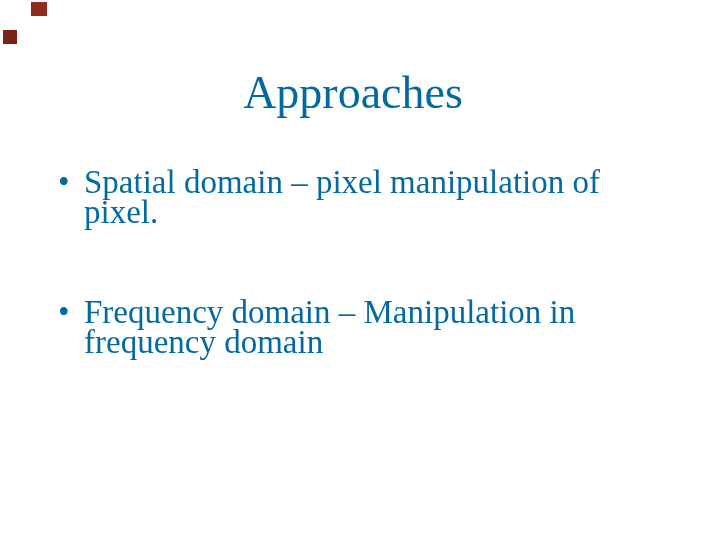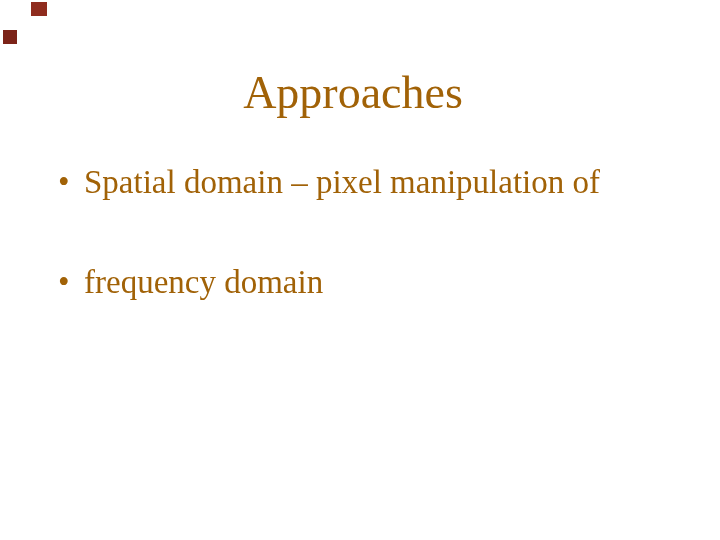--- a/index.html
+++ b/index.html
@@ -7,21 +7,21 @@
     padding: 0;
     background: #ffffff;
   }
   .slide {
     position: relative;
     width: 720px;
     height: 540px;
     background: #ffffff;
     overflow: hidden;
     font-family: "Liberation Serif", "DejaVu Serif", serif;
-    color: #a16207;
+    color: #0369a1;
   }
   .deco-square {
     position: absolute;
   }
   .deco-square.top {
     left: 31px;
     top: 2px;
     width: 16px;
     height: 14px;
   }
@@ -76,21 +76,23 @@
 
   <div class="deco-square left" style="background: rgb(124, 35, 24);"></div>
 
   <div class="slide-title">Approaches</div>
 
   <div class="bullet-list">
 
     <div class="bullet-item">
       <span class="bullet-glyph">•</span>
       <div class="bullet-line">Spatial domain – pixel manipulation of</div>
+      <div class="bullet-line">pixel.</div>
     </div>
 
     <div class="bullet-item">
       <span class="bullet-glyph">•</span>
+      <div class="bullet-line">Frequency domain – Manipulation in</div>
       <div class="bullet-line">frequency domain</div>
     </div>
 
   </div>
 </div>
 
 </body></html>

